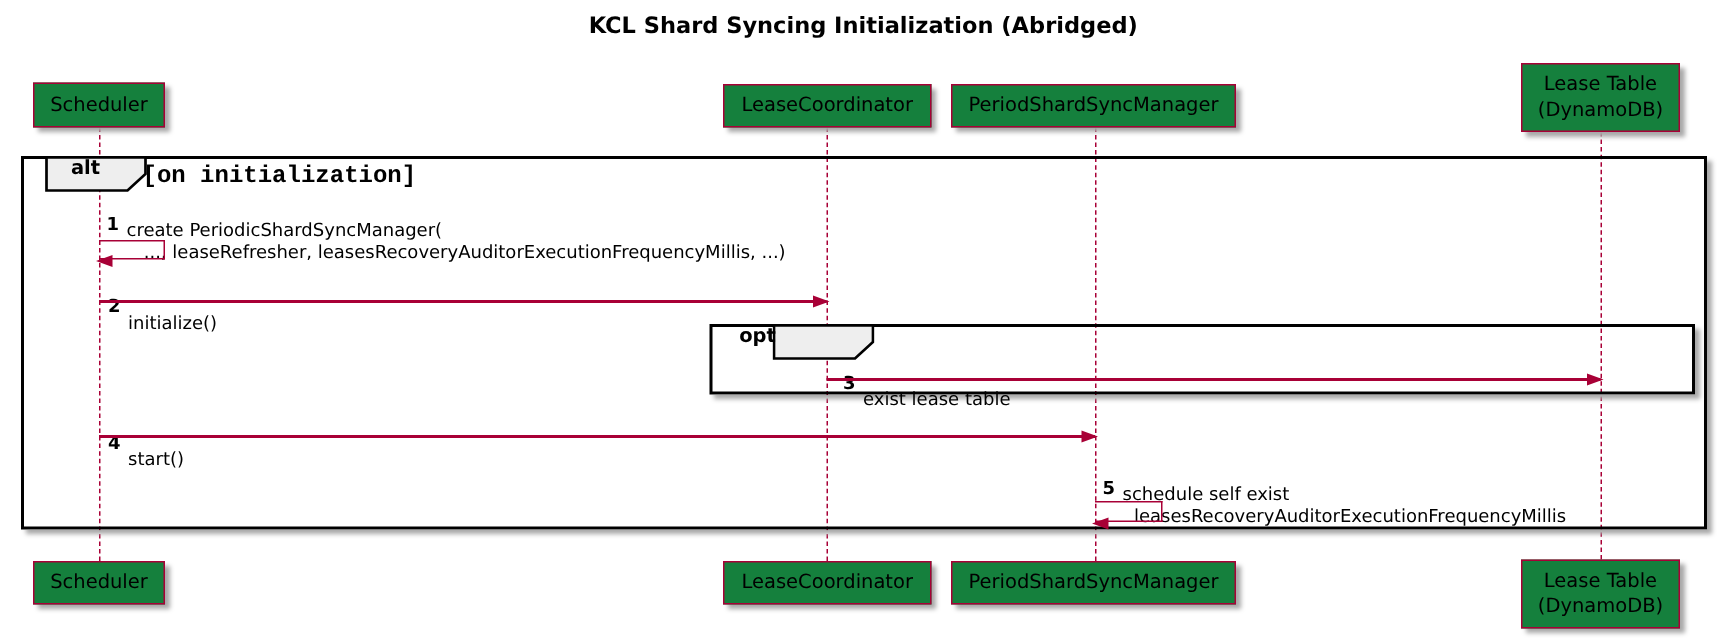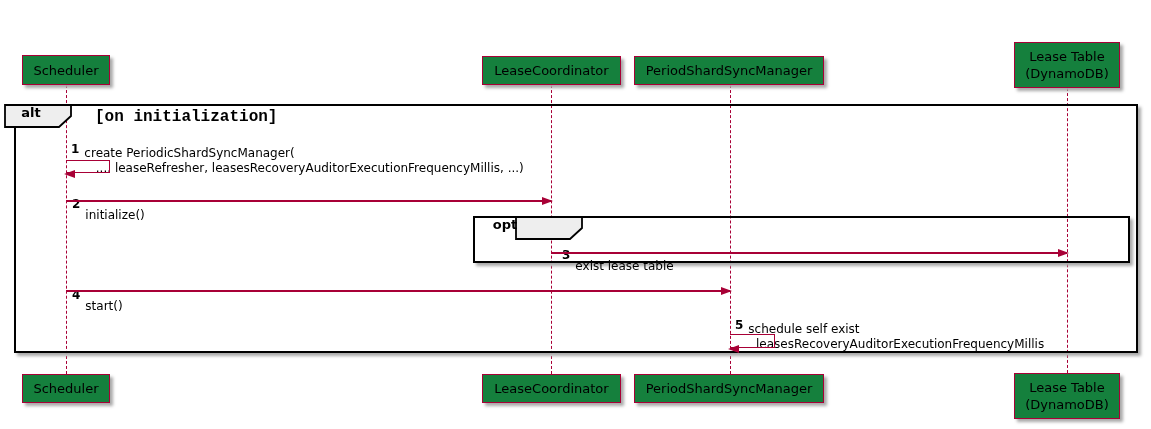--- a/index.html
+++ b/index.html
@@ -66,28 +66,29 @@
     border-right:11px solid #A80036;
     border-top:4.5px solid transparent;
     border-bottom:4.5px solid transparent;
   }
 </style>
 </head>
 <body>
 
 <div id="diagram">
 
+  <div class="title">KCL Shard Syncing Initialization (Abridged)</div>
 
   <div class="lifeline" style="left:66px;top:85px;height:289px;"></div>
   <div class="lifeline" style="left:551px;top:85px;height:289px;"></div>
   <div class="lifeline" style="left:730px;top:85px;height:289px;"></div>
   <div class="lifeline" style="left:1067px;top:88px;height:285px;"></div>
 
   <div class="frame" style="left:14px;top:104px;width:1124px;height:249px;"></div>
-  <div class="pentagon" style="left:4px;top:104px;">
+  <div class="pentagon" style="left:30px;top:104px;">
     <svg width="68" height="24" viewBox="0 0 68 24">
       <polygon points="1,1 67,1 67,12 55,23 1,23" fill="#EEEEEE" stroke="#000000" stroke-width="1.8"></polygon>
     </svg>
     <span class="op-label">alt</span>
   </div>
   <div class="guard" style="left:95px;top:108px;">[on initialization]</div>
 
   <div class="msg" style="left:71px;top:123px;">
     <span class="msg-num">1</span>
     <span class="msg-text">create PeriodicShardSyncManager(

